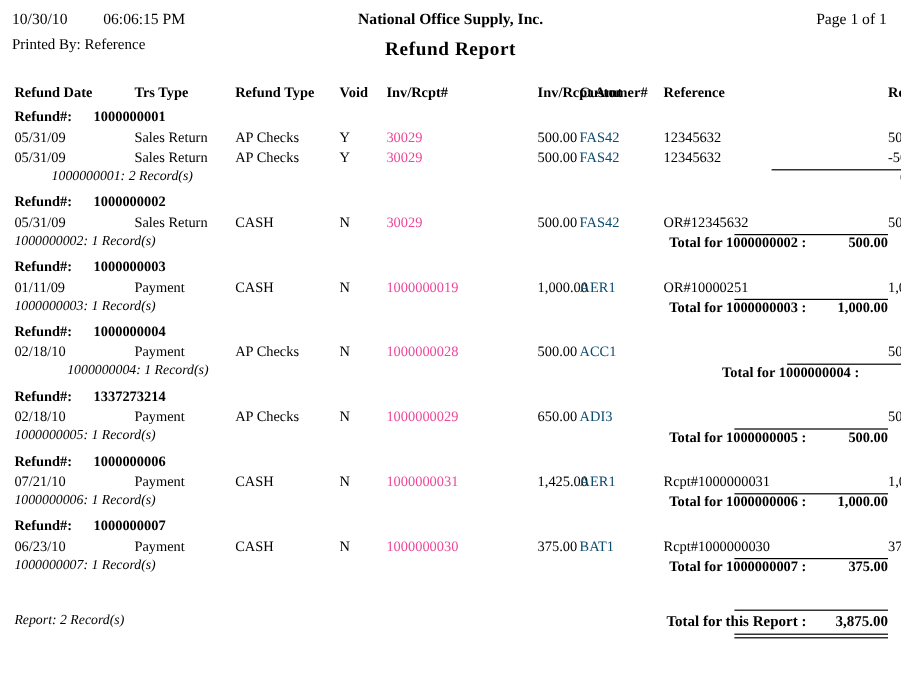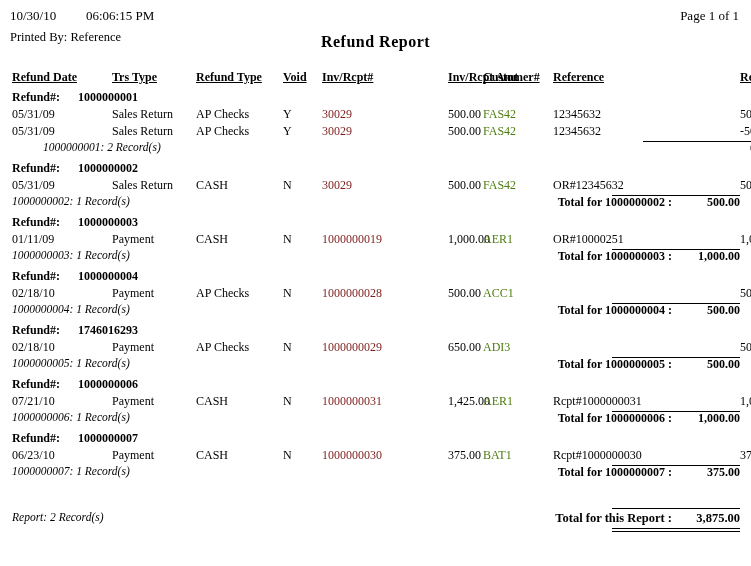--- a/index.html
+++ b/index.html
@@ -85,21 +85,20 @@
 
   .colhdr {
     position: relative;
     height: 20px;
     font-size: 12px;
     font-weight: bold;
   }
   .colhdr span {
     position: absolute;
     top: 0;
-    text-decoration: underline;
     white-space: nowrap;
   }
 
   .row {
     position: relative;
     height: 17px;
     font-size: 12px;
   }
   .row span, .row div {
     position: absolute;
@@ -114,24 +113,24 @@
   .c-void   { left: 283px; }
   .c-inv    { left: 322px; }
   .c-amt    { left: 448px; text-align: right; width: 0; }
   .c-cust   { left: 483px; }
   .c-ref    { left: 553px; }
   .c-refund { left: 740px; text-align: right; width: 0; }
 
   .amt-r { transform: translateX(-100%); }
 
   .link {
-    color: #7f1d1d;
+    color: #ec4899;
   }
   .cust {
-    color: #4d7c0f;
+    color: #0c4a6e;
     font-family: Liberation Serif, serif;
   }
 
   .refundno {
     font-weight: bold;
     font-size: 12px;
   }
   .recordline {
     font-style: italic;
     font-size: 11.5px;
@@ -202,20 +201,21 @@
   }
 </style>
 </head>
 <body>
 
 <div class="page">
 
   <div class="hdr-row1">
     <span class="hdr-date">10/30/10</span>
     <span class="hdr-time">06:06:15 PM</span>
+    <span class="hdr-company">National Office Supply, Inc.</span>
     <span class="hdr-page">Page 1 of 1</span>
   </div>
 
   <div class="hdr-printed">Printed By: Reference</div>
   <div class="hdr-title">Refund Report</div>
 
   <div class="table-area">
 
     <div class="colhdr">
       <span class="c-date">Refund Date</span>
@@ -313,30 +313,30 @@
       <span class="c-date">02/18/10</span>
       <span class="c-trs">Payment</span>
       <span class="c-rtype">AP Checks</span>
       <span class="c-void">N</span>
       <span class="c-inv link">1000000028</span>
       <span class="c-amt amt-r">500.00</span>
       <span class="c-cust cust">ACC1</span>
       <span class="c-ref"></span>
       <span class="c-refund amt-r">500.00</span>
     </div>
-    <div class="row" style="height:20px;">
+    <div class="row" style="height:20px;margin-left:44px;">
       <span class="c-date recordline">1000000004: 1 Record(s)</span>
       <span class="totline tot-label">Total for 1000000004 :</span>
       <span class="totline tot-val">500.00</span>
       <span class="rule-top"></span>
     </div>
 
     <div class="row">
       <span class="c-date refundno">Refund#:</span>
-      <span class="refundno" style="left:78px;">1746016293</span>
+      <span class="refundno" style="left:78px;">1337273214</span>
     </div>
     <div class="row">
       <span class="c-date">02/18/10</span>
       <span class="c-trs">Payment</span>
       <span class="c-rtype">AP Checks</span>
       <span class="c-void">N</span>
       <span class="c-inv link">1000000029</span>
       <span class="c-amt amt-r">650.00</span>
       <span class="c-cust cust">ADI3</span>
       <span class="c-ref"></span>

